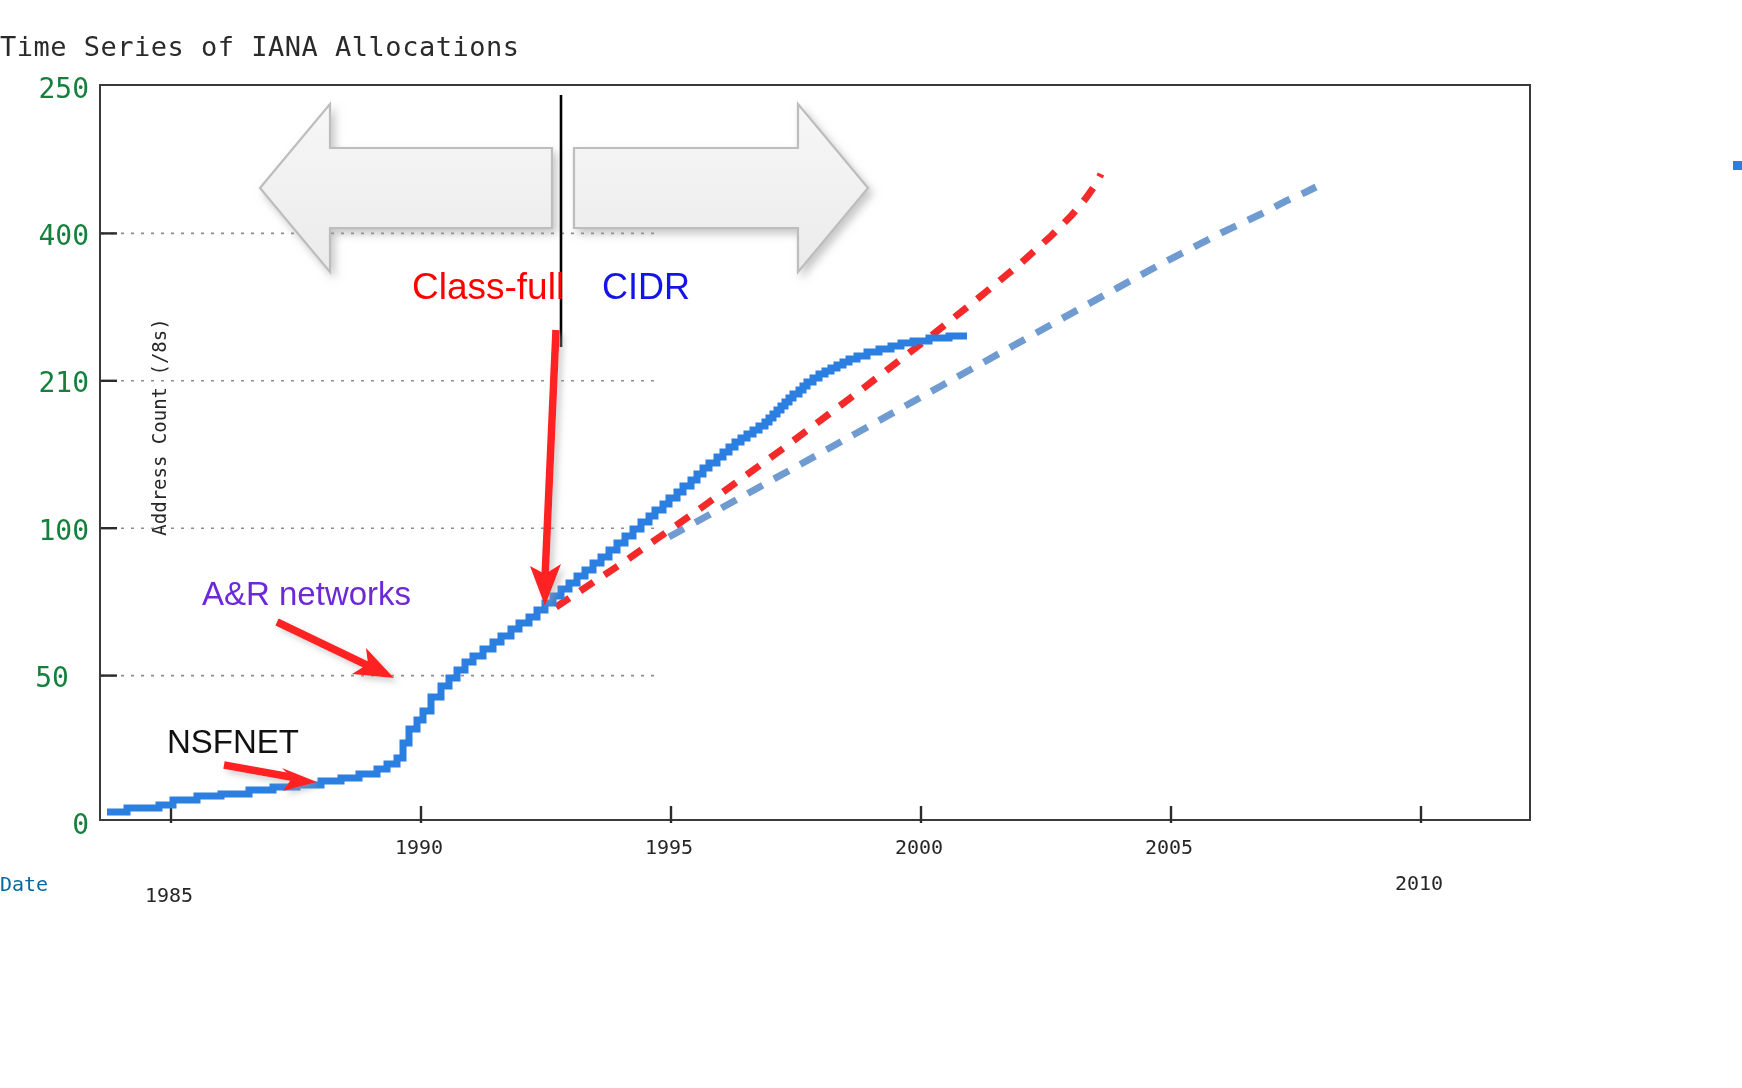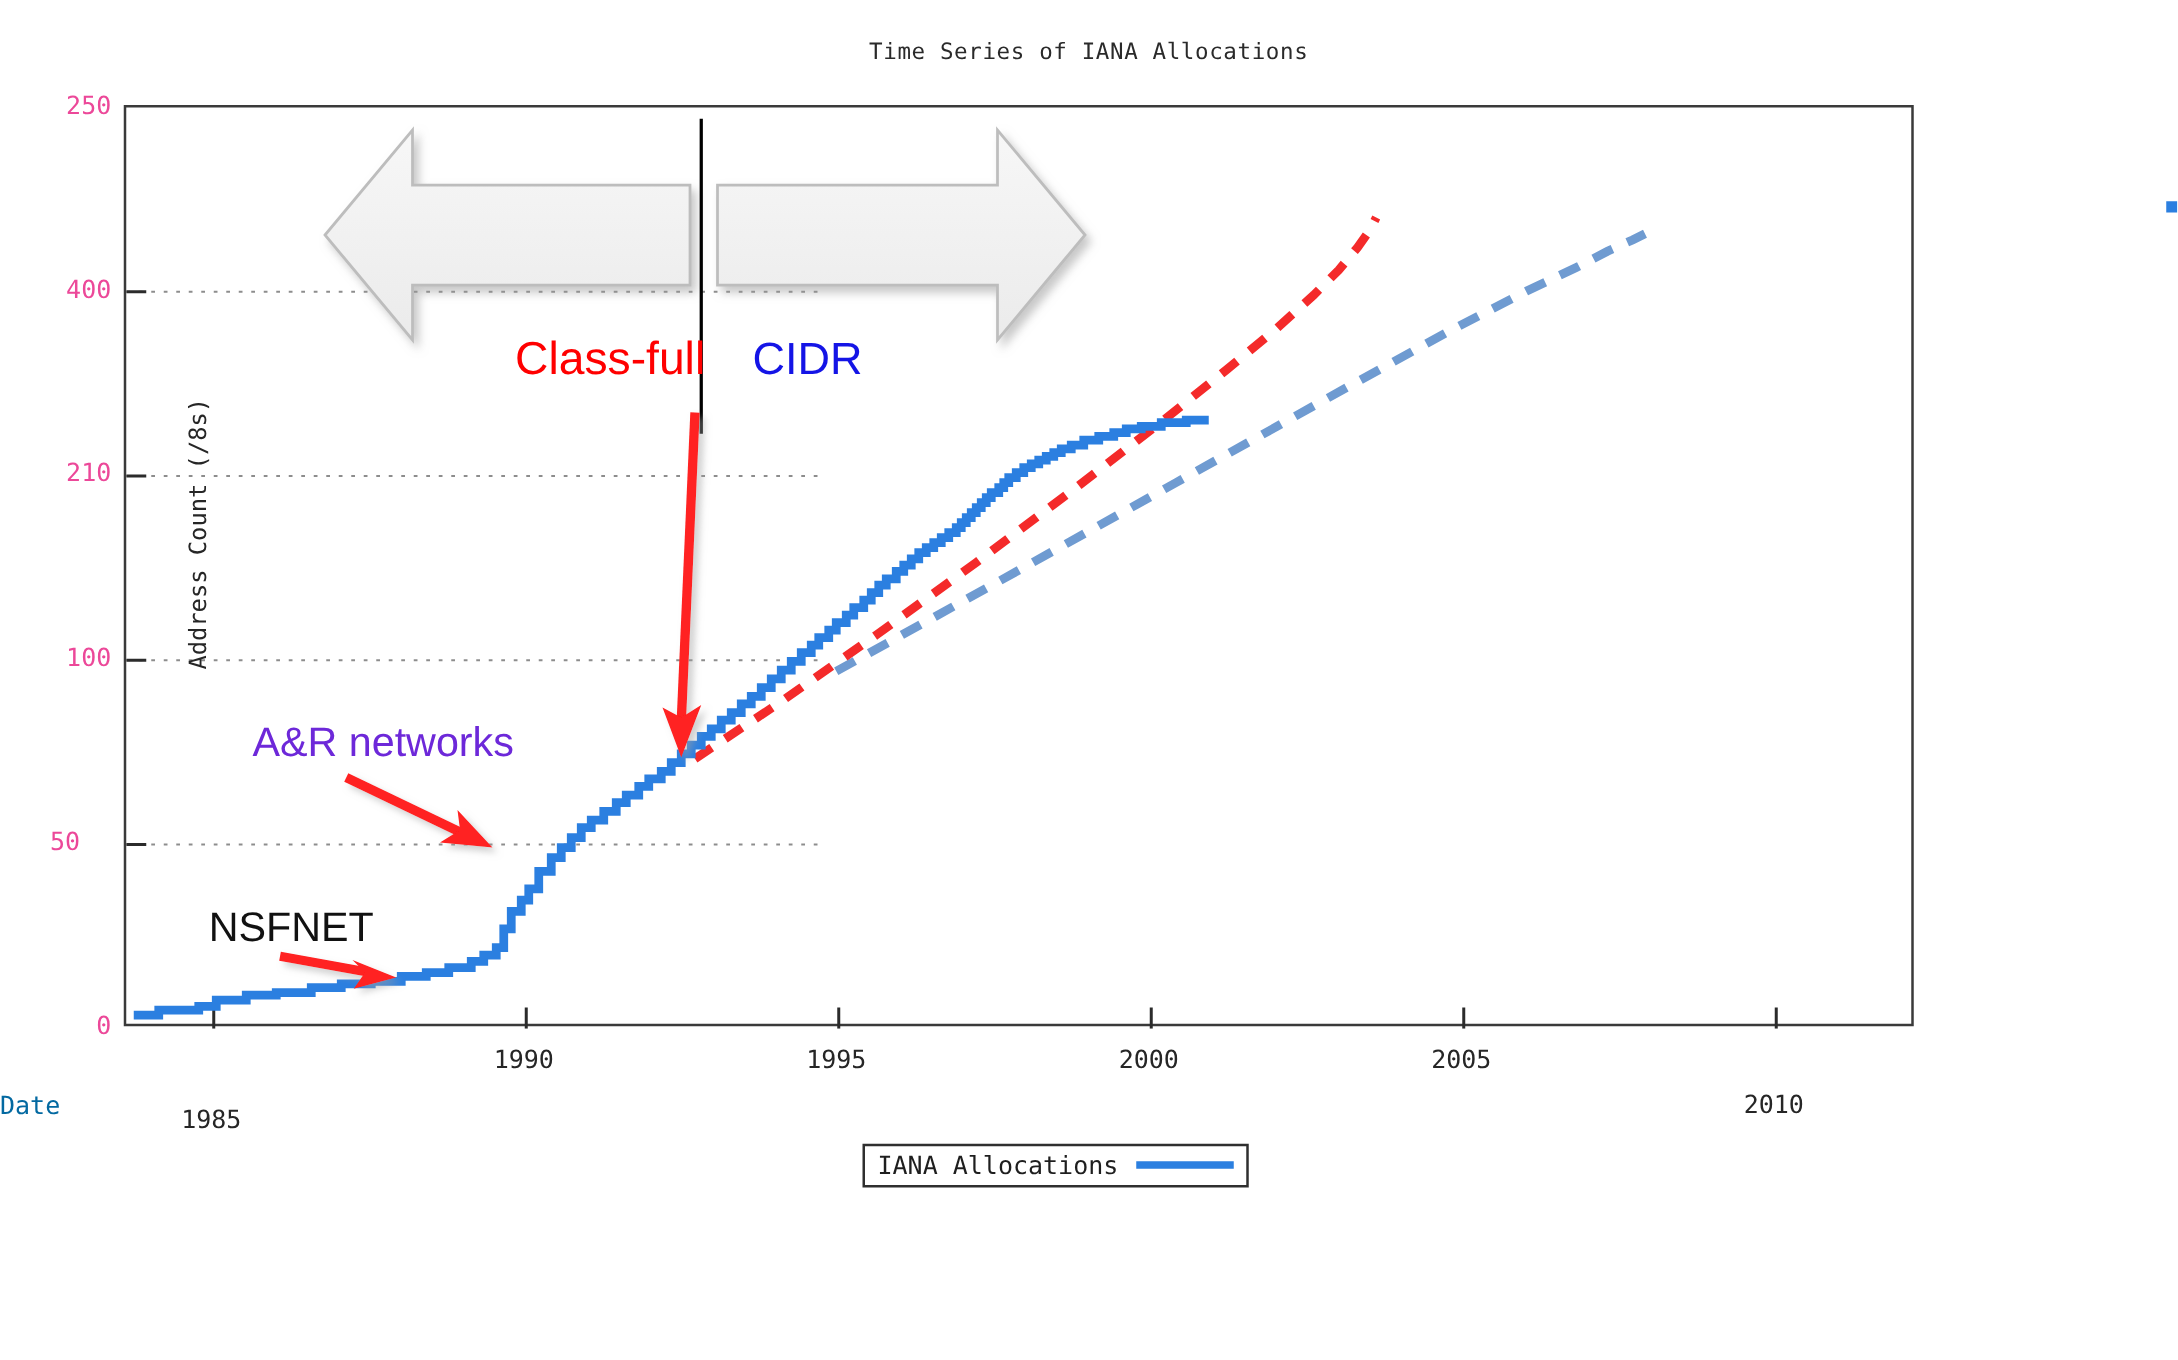--- a/index.html
+++ b/index.html
@@ -4,37 +4,37 @@
 <style>
   html,body{margin:0;padding:0;}
   body{
     width:1742px;height:1088px;background:#ffffff;
     font-family:"Liberation Sans",sans-serif;
     overflow:hidden;position:relative;
   }
   #stage{position:absolute;left:0;top:0;width:1742px;height:1088px;}
 
   .chart-title{
-    position:absolute;left:0;top:31px;width:1742px;text-align:center;
-    font-family:"DejaVu Sans Mono","Liberation Mono",monospace;
-    font-size:18px;color:#2a2a2a;letter-spacing:0.5px;
+    position:absolute;left:0;top:31px;width:1742px;
+    font-family:"DejaVu Sans Mono","Liberation Mono",monospace;
+    font-size:27px;color:#2a2a2a;letter-spacing:0.5px;
   }
 
   
   #plot{
     position:absolute;left:99px;top:84px;width:1432px;height:737px;
     border:2px solid #3a3a3a;background:#fff;box-sizing:border-box;
   }
   #svgplot{position:absolute;left:0;top:0;width:1432px;height:737px;}
 
   
   .ytick{
     position:absolute;width:74px;text-align:right;
     font-family:"DejaVu Sans Mono","Liberation Mono",monospace;
-    font-size:20px;color:#ec4899;
+    font-size:28px;color:#15803d;
   }
   .xtick{
     position:absolute;width:120px;text-align:center;
     font-family:"DejaVu Sans Mono","Liberation Mono",monospace;
     font-size:20px;color:#262626;
   }
   .ylabel{
     position:absolute;left:-72px;top:330px;width:260px;text-align:center;
     transform:rotate(-90deg);transform-origin:center center;
     font-family:"DejaVu Sans Mono","Liberation Mono",monospace;
@@ -225,18 +225,14 @@
     </g>
 
     <rect x="1733" y="161" width="9" height="9" fill="#2b7fe0"></rect>
   </svg>
 
   <div class="anno anno-classfull">Class-full</div>
   <div class="anno anno-cidr">CIDR</div>
   <div class="anno anno-arnet">A&amp;R networks</div>
   <div class="anno anno-nsfnet">NSFNET</div>
 
-  <div id="legend">
-    <span class="lg-text">IANA Allocations</span>
-    <span class="lg-swatch"></span>
-  </div>
 
 </div>
 
 </body></html>

